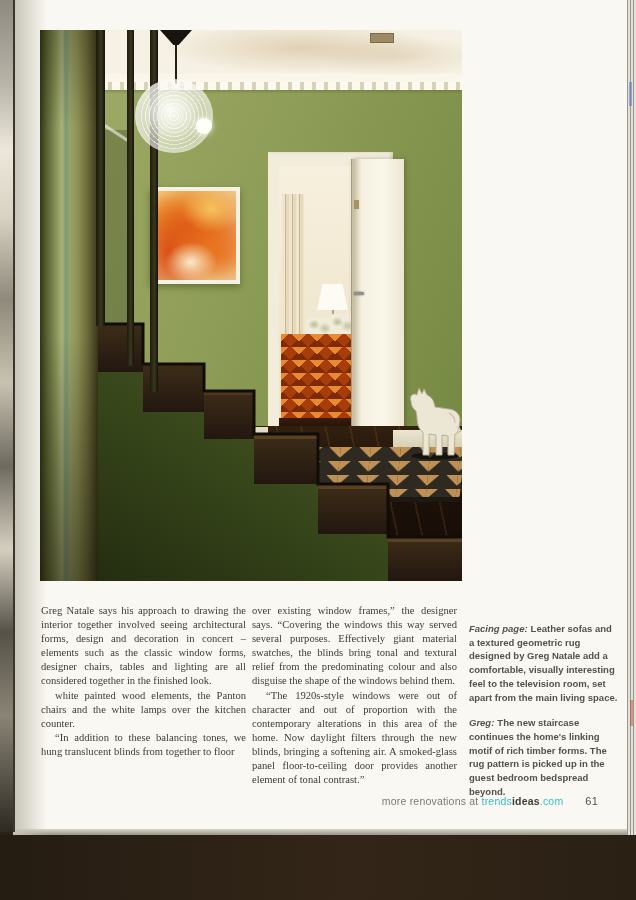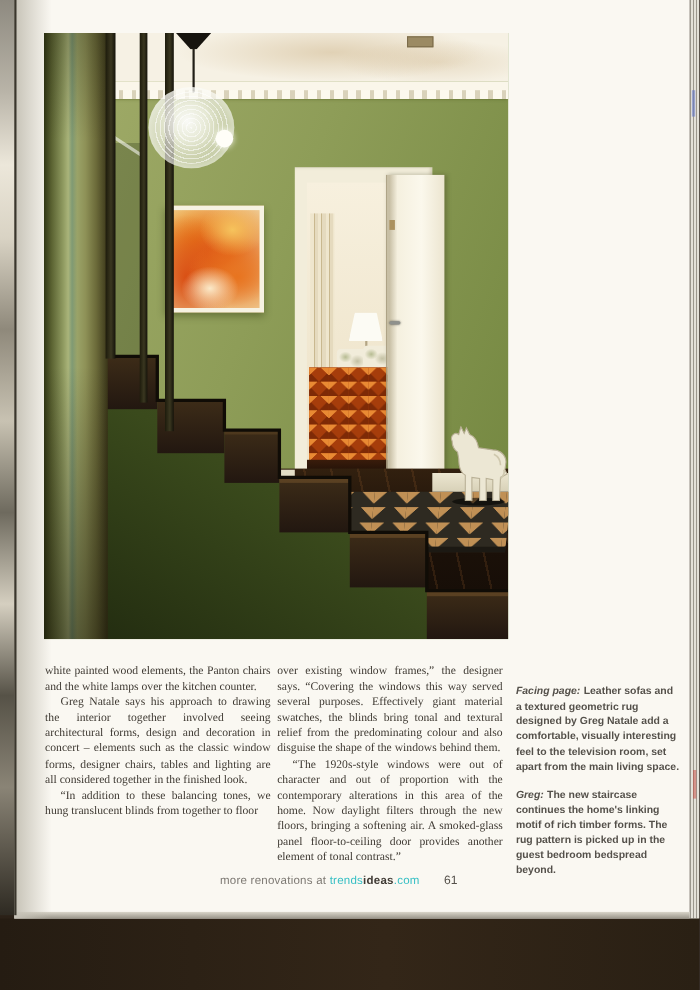--- a/index.html
+++ b/index.html
@@ -128,21 +128,21 @@
   .col p{margin:0;}
   .col p + p{text-indent:14px;}
   .col-left{left:41px;}
   .col-right{left:252px;}
 
   .captions{left:469px;top:622px;width:150px;color:#54504a;
     font-size:9.5px;line-height:13.7px;font-weight:bold;}
   .captions p{margin:0 0 12px 0;}
   .cap-label{font-style:italic;margin-right:3px;}
 
-  .footer{top:795px;right:38px;left:200px;text-align:left;
+  .footer{top:795px;right:38px;left:200px;text-align:right;
     font-size:10.5px;color:#7d7973;letter-spacing:.2px;}
   .footer .cyan{color:#35bfc4;}
   .footer .brandbold{color:#403b35;font-weight:bold;}
   .footer .pagenum{display:inline-block;margin-left:22px;color:#54504a;font-size:11px;}
 </style>
 </head>
 <body>
 
 <div class="stage">
 
@@ -230,27 +230,27 @@
     <div class="abs rod r2"></div>
     <div class="abs rod r3"></div>
 
     <div class="abs cone"></div>
     <div class="abs cable"></div>
     <div class="abs wireball"></div>
     <div class="abs bulb"></div>
   </div>
 
   <div class="abs col col-left">
+      <p>Greg Natale says his approach to drawing the interior together involved seeing architectural forms, design and decoration in concert – elements such as the classic window forms, designer chairs, tables and lighting are all considered together in the finished look.</p>
       <p>white painted wood elements, the Panton chairs and the white lamps over the kitchen counter.</p>
-      <p>Greg Natale says his approach to drawing the interior together involved seeing architectural forms, design and decoration in concert – elements such as the classic window forms, designer chairs, tables and lighting are all considered together in the finished look.</p>
       <p>“In addition to these balancing tones, we hung translucent blinds from together to floor</p>
     </div>
   <div class="abs col col-right">
       <p>over existing window frames,” the designer says. “Covering the windows this way served several purposes. Effectively giant material swatches, the blinds bring tonal and textural relief from the predominating colour and also disguise the shape of the windows behind them.</p>
-      <p>“The 1920s-style windows were out of character and out of proportion with the contemporary alterations in this area of the home. Now daylight filters through the new floors, bringing a softening air. A smoked-glass panel floor-to-ceiling door provides another element of tonal contrast.”</p>
+      <p>“The 1920s-style windows were out of character and out of proportion with the contemporary alterations in this area of the home. Now daylight filters through the new blinds, bringing a softening air. A smoked-glass panel floor-to-ceiling door provides another element of tonal contrast.”</p>
     </div>
 
   <aside class="abs captions">
     <p><span class="cap-label">Facing page:</span><span>Leather sofas and a textured geometric rug designed by Greg Natale add a comfortable, visually interesting feel to the television room, set apart from the main living space.</span></p>
     <p><span class="cap-label">Greg:</span><span>The new staircase continues the home's linking motif of rich timber forms. The rug pattern is picked up in the guest bedroom bedspread beyond.</span></p>
   </aside>
 
   <div class="abs footer">
     <span>more renovations at </span><span class="cyan">trends</span><span class="brandbold">ideas</span><span class="cyan">.com</span><span class="pagenum">61</span>
   </div>

